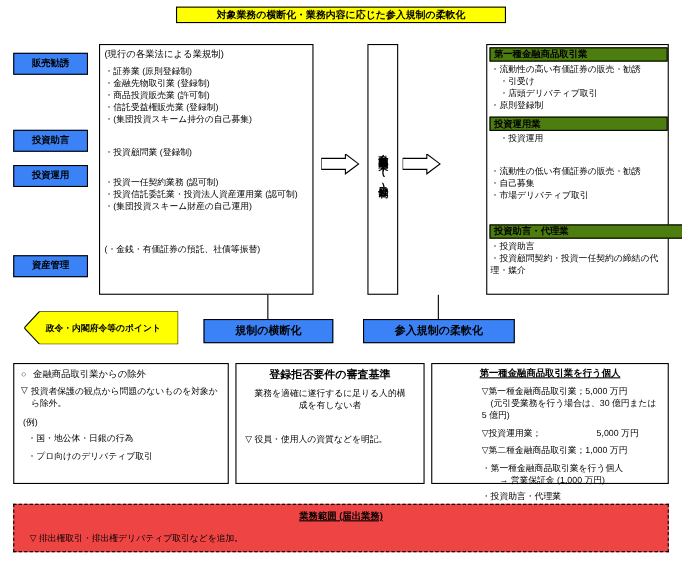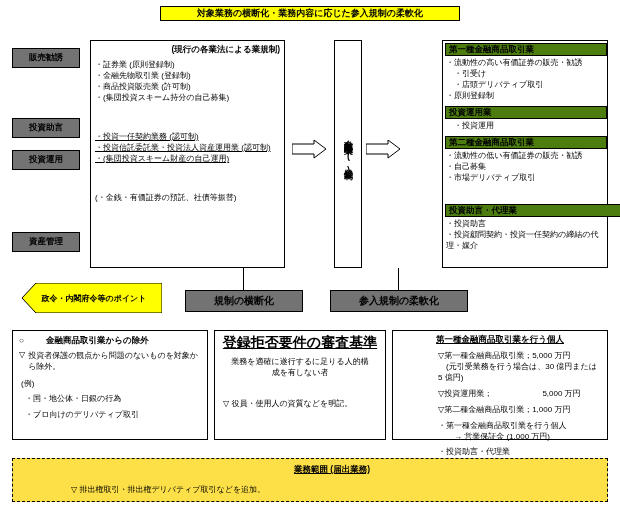--- a/index.html
+++ b/index.html
@@ -6,65 +6,69 @@
   body{
     width:620px;height:513px;
     background:#ffffff;
     font-family:"Liberation Sans","DejaVu Sans",sans-serif;
     font-size:8px;
     color:#000000;
     position:relative;
     overflow:hidden;
   }
   .abs{position:absolute;box-sizing:border-box;}
-  .yellow{background:#737373;border:1px solid #000;}
+  .yellow{background:#3b82f6;border:1px solid #000;}
   .white{background:#ffffff;border:1px solid #000;}
   .ctr{display:flex;align-items:center;justify-content:center;text-align:center;}
   .title{
     top:6px;left:160px;width:300px;height:15px;
     background:#ffff00;border:1px solid #000;
     font-size:9px;font-weight:bold;
   }
   .lbl{font-size:8.5px;font-weight:bold;}
   .li{font-size:8px;line-height:11px;white-space:nowrap;}
   .li2{font-size:8px;line-height:11px;}
   .hdr{
     background:#4d7c0f;border:1px solid #000;
     font-size:8.5px;font-weight:bold;
     display:flex;align-items:center;padding-left:3px;
   }
-  .dashbox{border:1px dashed #000;background:#fde047;padding-left:44px;}
+  .dashbox{border:1px dashed #000;background:#ef4444;}
   .vert{
     writing-mode:vertical-rl;
     text-orientation:upright;
     font-size:9px;font-weight:bold;
     letter-spacing:1px;
   }
   .arrowline{position:absolute;background:#000;}
   svg{display:block;}
 </style>
 </head>
 <body>
 
 <div class="abs title ctr">対象業務の横断化・業務内容に応じた参入規制の柔軟化</div>
 
 <div class="abs yellow ctr lbl" style="top:48px;left:12px;width:68px;height:20px;">販売勧誘</div>
 <div class="abs yellow ctr lbl" style="top:118px;left:12px;width:68px;height:20px;">投資助言</div>
 <div class="abs yellow ctr lbl" style="top:150px;left:12px;width:68px;height:20px;">投資運用</div>
 <div class="abs yellow ctr lbl" style="top:232px;left:12px;width:68px;height:20px;">資産管理</div>
 
 <div class="abs white" style="top:40px;left:90px;width:195px;height:228px;">
-  <div style="padding:3px 4px 0 4px;font-size:8.5px;font-weight:bold;text-align:right;">(現行の各業法による業規制)</div>
+  <div style="padding:3px 4px 0 4px;font-size:8.5px;font-weight:normal;">(現行の各業法による業規制)</div>
   <div style="margin-top:3px;padding:0 4px;">
     <div class="li">・証券業 (原則登録制)</div>
     <div class="li">・金融先物取引業 (登録制)</div>
     <div class="li">・商品投資販売業 (許可制)</div>
+    <div class="li">・信託受益権販売業 (登録制)</div>
     <div class="li">・(集団投資スキーム持分の自己募集)</div>
   </div>
-  <div style="margin-top:28px;padding:0 4px;text-decoration:underline;">
+  <div style="margin-top:19px;padding:0 4px;">
+    <div class="li">・投資顧問業 (登録制)</div>
+  </div>
+  <div style="margin-top:16px;padding:0 4px;">
     <div class="li">・投資一任契約業務 (認可制)</div>
     <div class="li2" style="width:180px;">・投資信託委託業・投資法人資産運用業 (認可制)</div>
     <div class="li">・(集団投資スキーム財産の自己運用)</div>
   </div>
   <div style="margin-top:28px;padding:0 4px;">
     <div class="li">(・金銭・有価証券の預託、社債等振替)</div>
   </div>
 </div>
 
 <svg class="abs" style="top:140px;left:292px;width:36px;height:20px;">
@@ -87,21 +91,20 @@
     <div class="li2">　・引受け</div>
     <div class="li2">　・店頭デリバティブ取引</div>
     <div class="li2">・原則登録制</div>
   </div>
 
   <div class="abs hdr" style="top:65px;left:2px;width:162px;height:13px;">投資運用業</div>
   <div class="abs" style="top:79px;left:3px;width:160px;">
     <div class="li2">　・投資運用</div>
   </div>
 
-  <div class="abs hdr" style="top:95px;left:2px;width:162px;height:13px;">第二種金融商品取引業</div>
   <div class="abs" style="top:109px;left:3px;width:160px;">
     <div class="li2">・流動性の低い有価証券の販売・勧誘</div>
     <div class="li2">・自己募集</div>
     <div class="li2">・市場デリバティブ取引</div>
   </div>
 
   <div class="abs hdr" style="top:163px;left:2px;width:194px;height:13px;">投資助言・代理業</div>
   <div class="abs" style="top:177px;left:3px;width:160px;">
     <div class="li2">・投資助言</div>
     <div class="li2">・投資顧問契約・投資一任契約の締結の代理・媒介</div>
@@ -117,33 +120,33 @@
 
 <div class="abs yellow ctr" style="top:290px;left:185px;width:118px;height:22px;font-size:10px;font-weight:bold;">規制の横断化</div>
 <div class="abs yellow ctr" style="top:290px;left:330px;width:138px;height:22px;font-size:10px;font-weight:bold;">参入規制の柔軟化</div>
 
 <div class="abs arrowline" style="top:268px;left:243px;width:1px;height:22px;"></div>
 <div class="abs arrowline" style="top:268px;left:398px;width:1px;height:22px;"></div>
 
 <div class="abs white" style="top:330px;left:12px;width:196px;height:110px;">
   <div style="padding:4px 4px 0 6px;">
     <span style="font-size:8px;">○</span>
-    <span style="font-size:8.5px;font-weight:bold;margin-left:20px;text-align:right;">金融商品取引業からの除外</span>
+    <span style="font-size:8.5px;font-weight:normal;margin-left:4px;text-align:right;">金融商品取引業からの除外</span>
   </div>
   <div style="padding:3px 6px 0 6px;display:flex;">
     <span style="font-size:8px;">▽</span>
     <span class="li2" style="margin-left:3px;">投資者保護の観点から問題のないものを対象から除外。</span>
   </div>
   <div style="padding:6px 6px 0 8px;" class="li2">(例)</div>
   <div style="padding:4px 6px 0 12px;" class="li2">・国・地公体・日銀の行為</div>
   <div style="padding:5px 6px 0 12px;" class="li2">・プロ向けのデリバティブ取引</div>
 </div>
 
 <div class="abs white" style="top:330px;left:214px;width:172px;height:110px;">
-  <div class="ctr" style="padding:3px 4px 0 4px;font-size:14px;font-weight:bold;text-decoration:underline;">登録拒否要件の審査基準</div>
+  <div class="ctr" style="padding:3px 4px 0 4px;font-size:10px;font-weight:bold;">登録拒否要件の審査基準</div>
   <div class="li2 ctr" style="margin-top:4px;padding:0 14px;text-align:center;">業務を適確に遂行するに足りる人的構成を有しない者</div>
   <div class="li2" style="margin-top:20px;padding:0 8px;">▽ 役員・使用人の資質などを明記。</div>
 </div>
 
 <div class="abs white" style="top:330px;left:392px;width:216px;height:110px;">
   <div class="ctr" style="padding:3px 4px 2px 4px;font-size:8.5px;font-weight:bold;text-decoration:underline;">第一種金融商品取引業を行う個人</div>
   <div style="padding:2px 5px 0 5px;margin-left:40px;">
     <div class="li2">▽第一種金融商品取引業；5,000 万円</div>
     <div class="li2">　(元引受業務を行う場合は、30 億円または 5 億円)</div>
     <div class="li2" style="margin-top:5px;">▽投資運用業；　　　　　　 5,000 万円</div>

